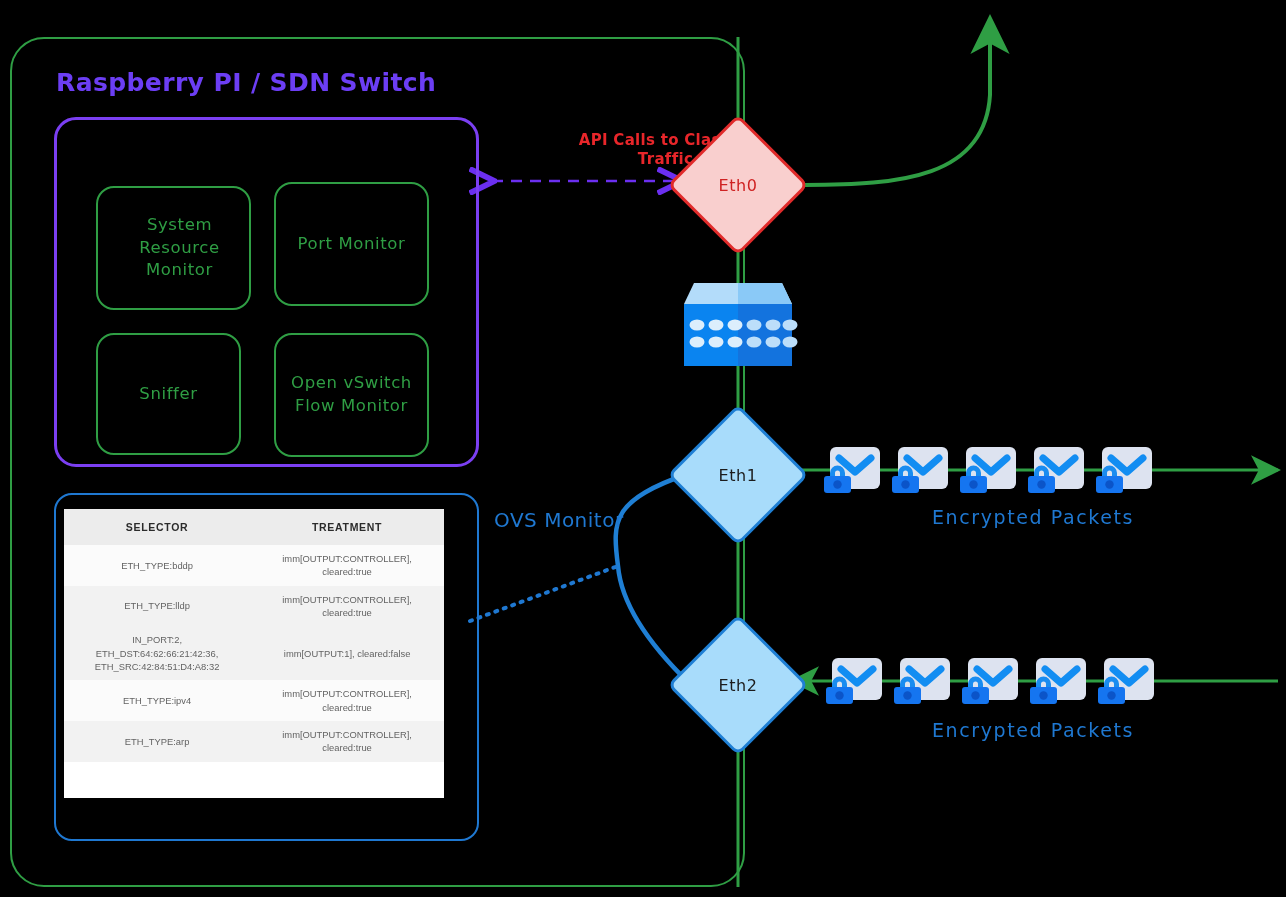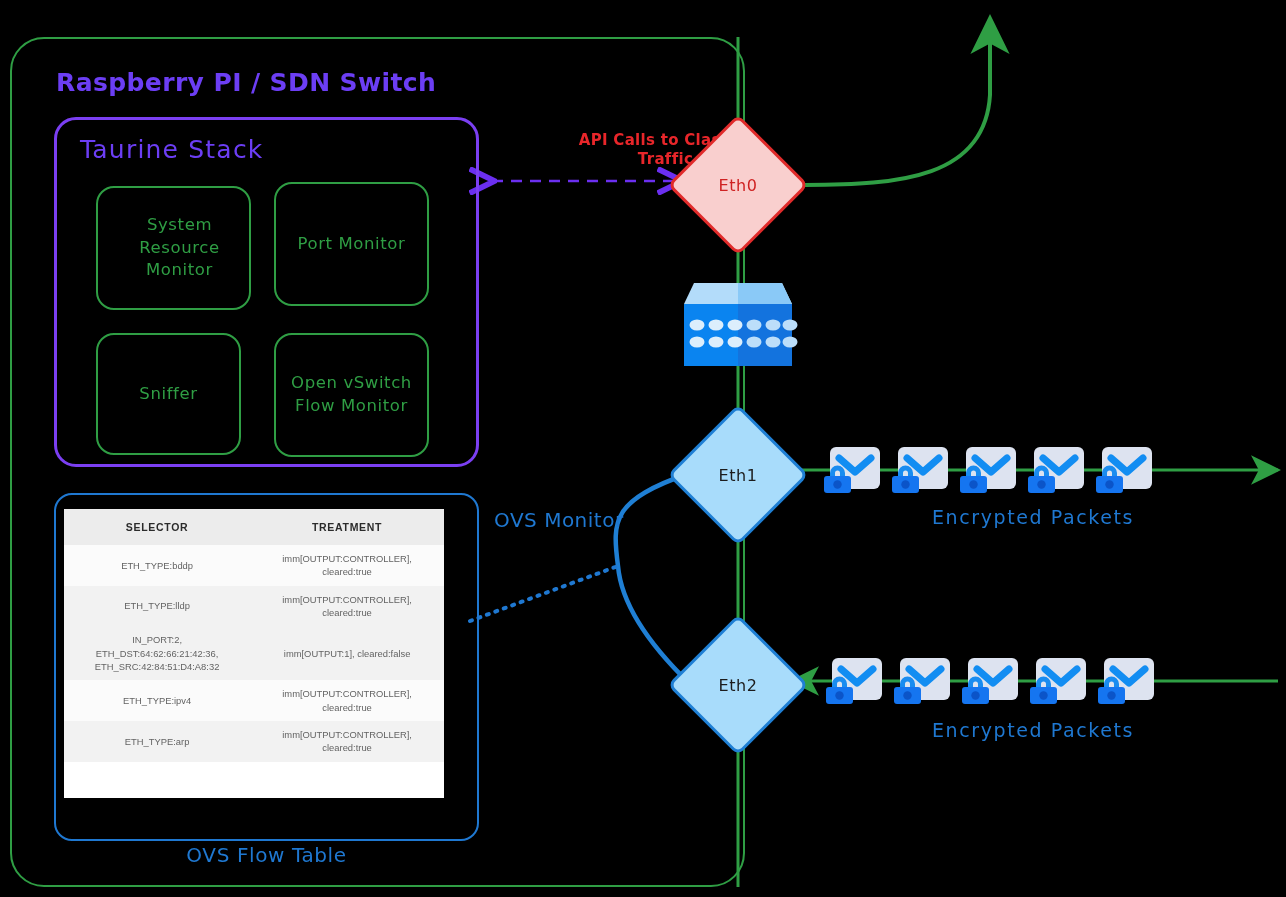--- a/index.html
+++ b/index.html
@@ -135,21 +135,20 @@
 
     <line x1="790" y1="470" x2="1278" y2="470" stroke="#2f9e44" stroke-width="3" marker-end="url(#grn)"></line>
 
     <line x1="1278" y1="681" x2="792" y2="681" stroke="#2f9e44" stroke-width="3" marker-end="url(#grnL)"></line>
   </svg>
 
   <div class="outer-box"></div>
   <div class="title-main hand">Raspberry PI / SDN Switch</div>
 
   <div class="taurine-box"></div>
-  <div class="taurine-title hand">Taurine Stack</div>
 
   <div class="svc hand" id="svc0">System Resource Monitor</div>
   <div class="svc hand" id="svc1">Port Monitor</div>
   <div class="svc hand" id="svc2">Sniffer</div>
   <div class="svc hand" id="svc3">Open vSwitch Flow Monitor</div>
 
   <div class="table-panel"></div>
   <table class="tbl">
     <thead>
       <tr>
@@ -176,21 +175,20 @@
         </tr>
         <tr class="even">
           <td class="sel">ETH_TYPE:arp</td>
           <td>imm[OUTPUT:CONTROLLER], cleared:true</td>
         </tr>
         <tr>
           <td colspan="2" class="tbl-foot"></td>
         </tr>
       </tbody>
   </table>
-  <div class="table-caption hand">OVS Flow Table</div>
 
   <div class="api-label hand">API Calls to Classify Traffic</div>
   <div class="bridge-label hand">OVS Monitor</div>
   <div class="pkt-label hand" id="pktlbl0">Encrypted Packets</div>
   <div class="pkt-label hand" id="pktlbl1">Encrypted Packets</div>
 
   <div class="diamond" id="eth0">
     <div class="d-shape"></div>
     <div class="d-text hand">Eth0</div>
   </div>

